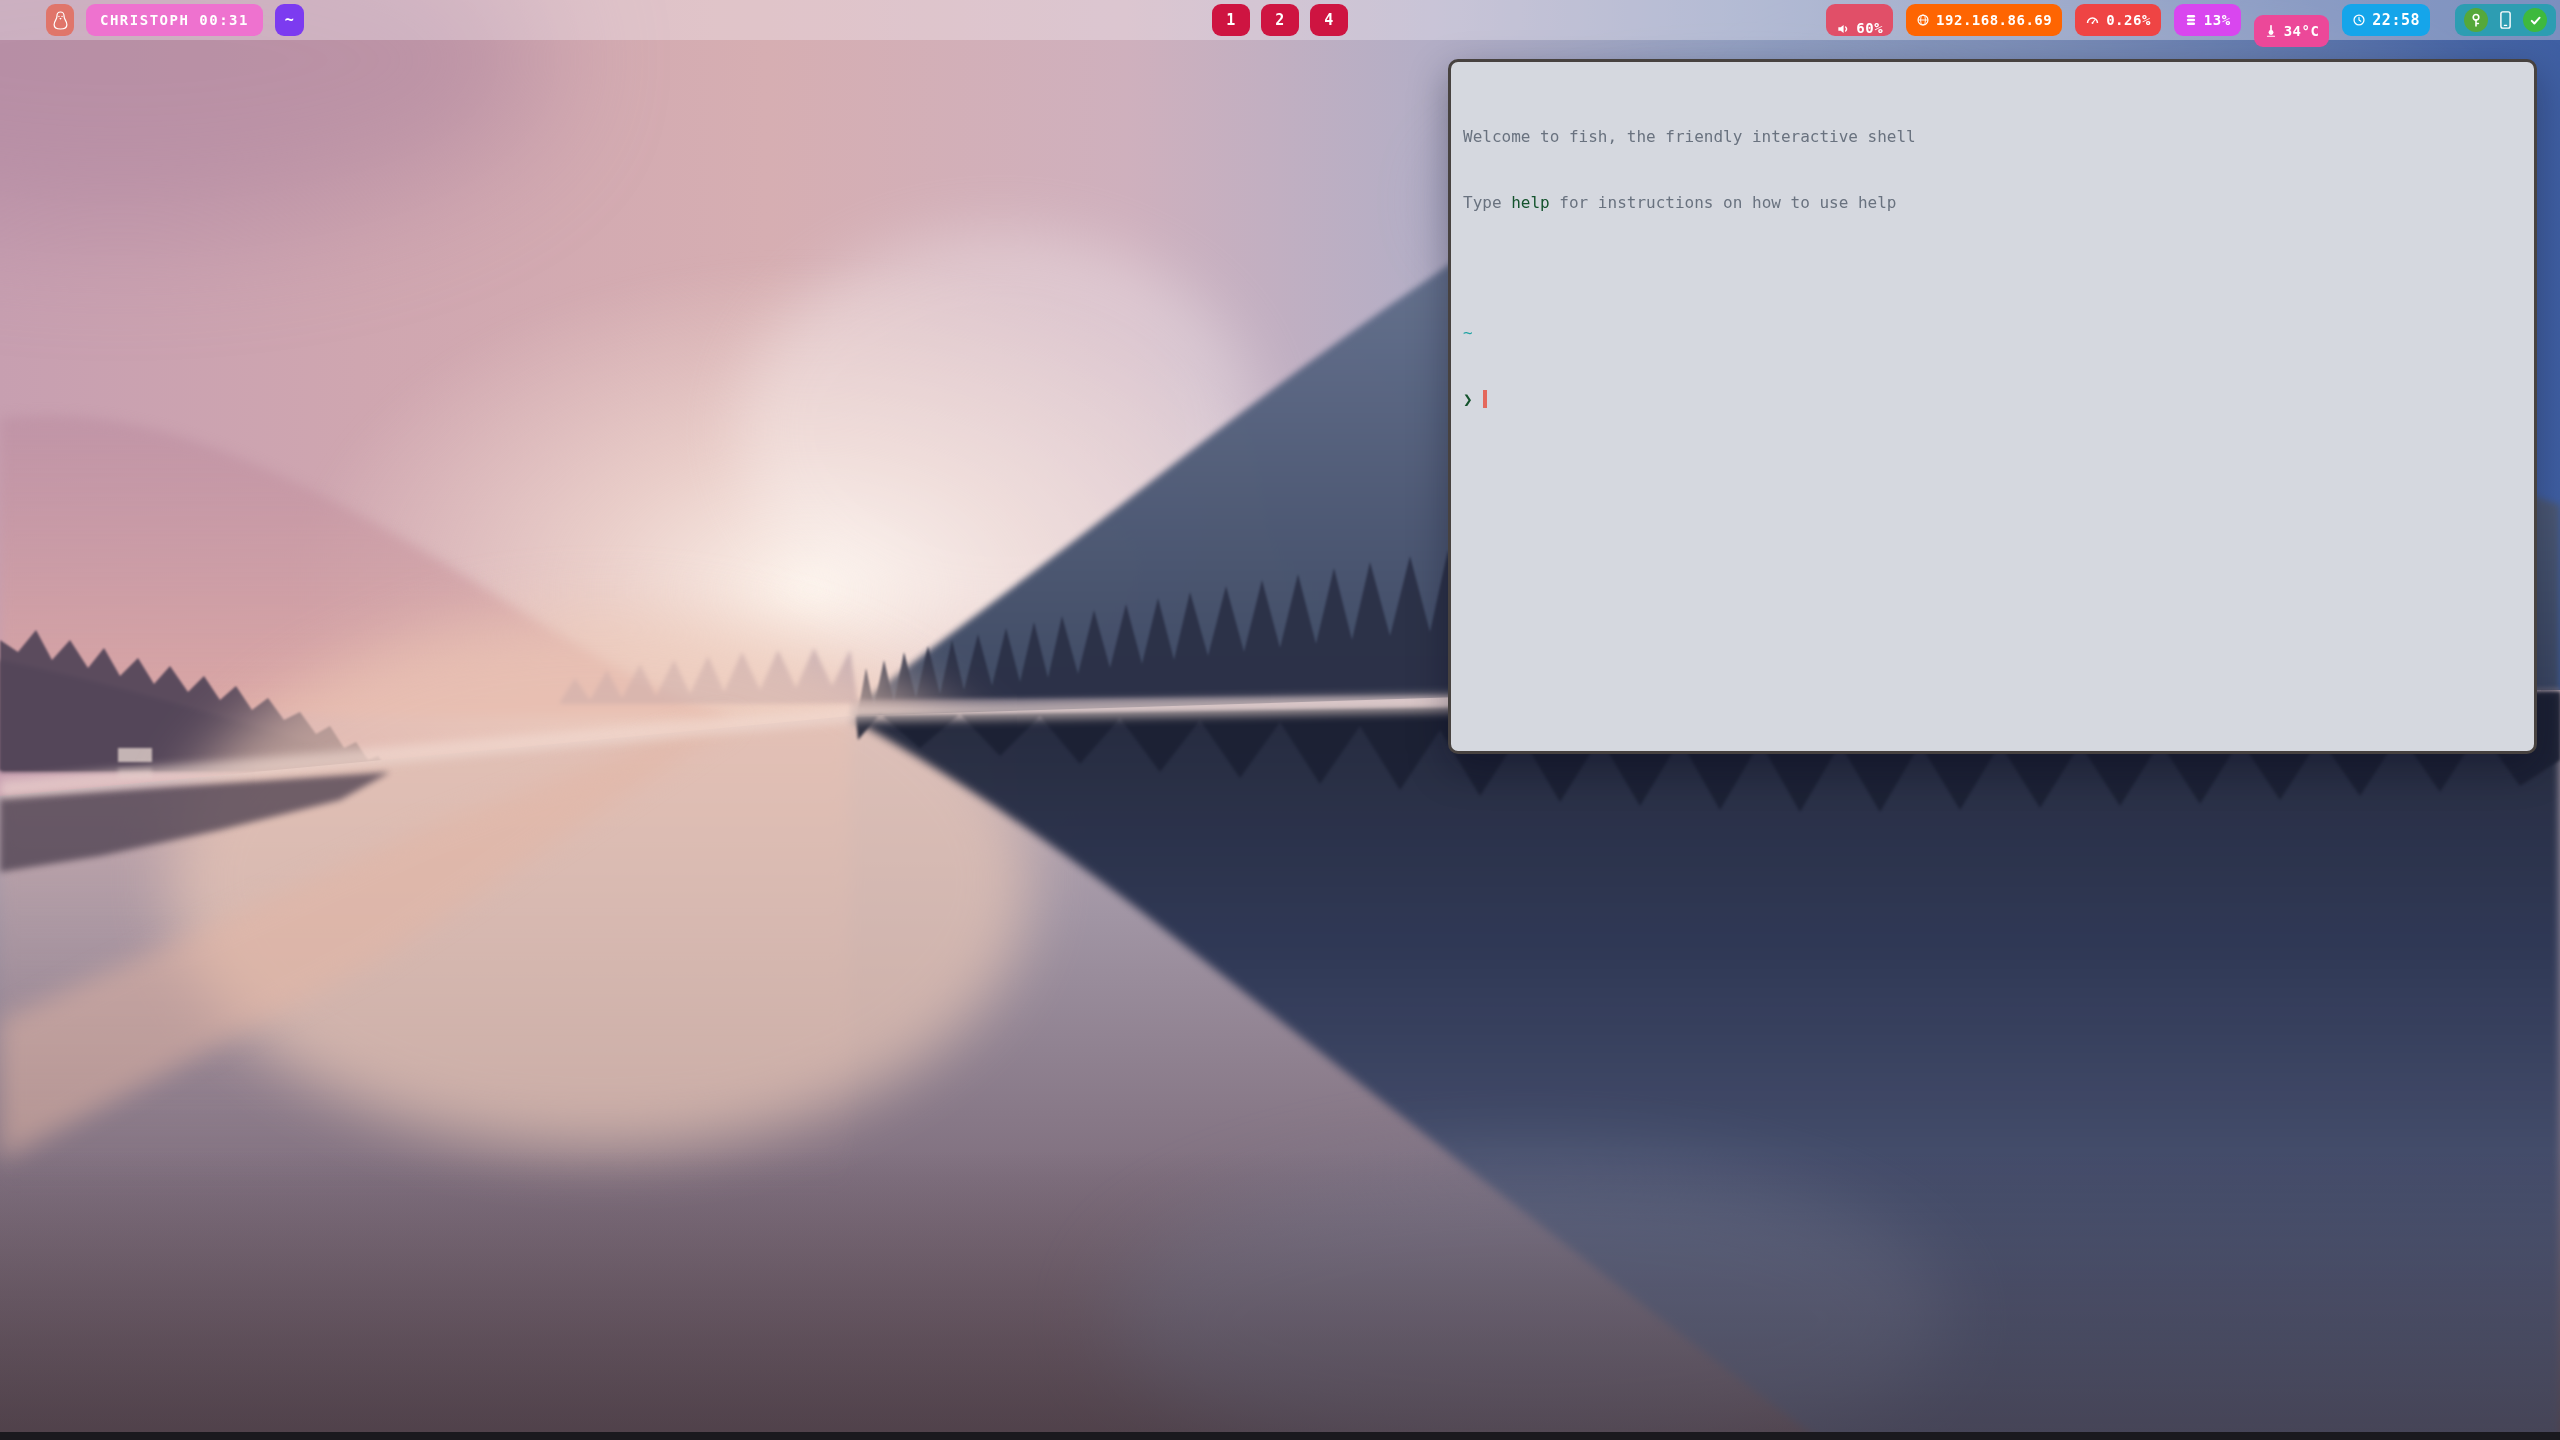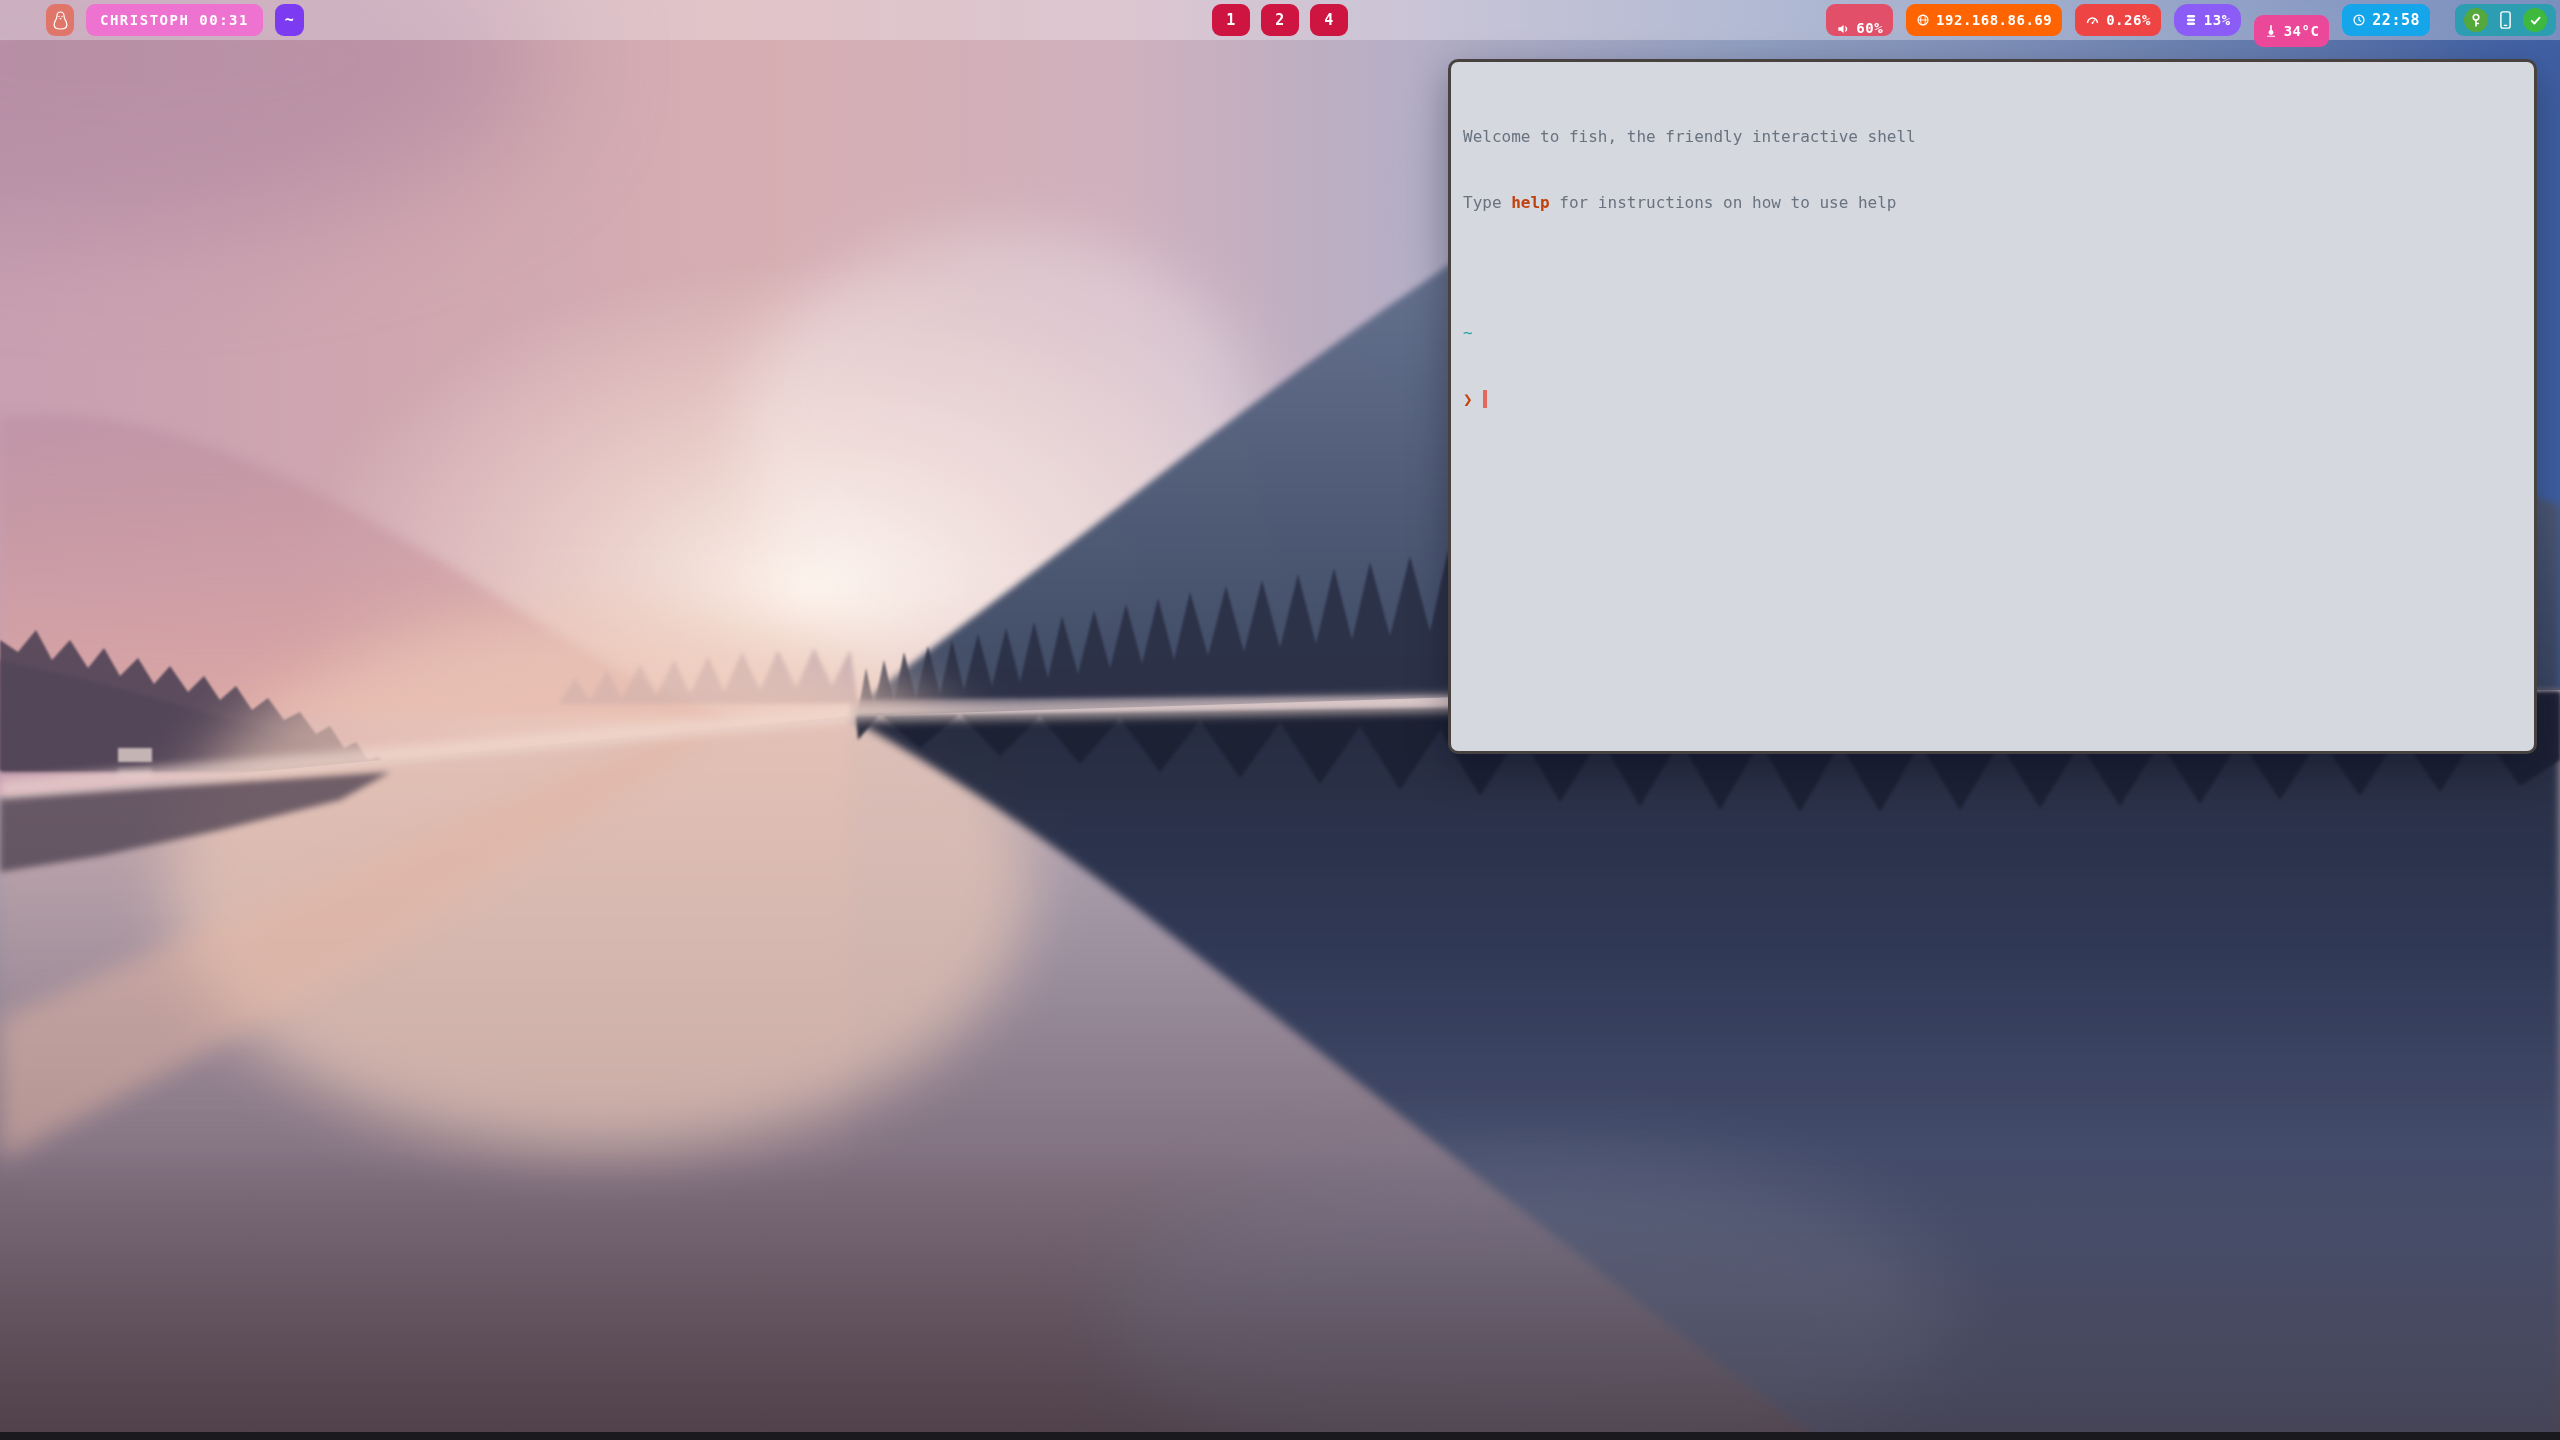--- a/index.html
+++ b/index.html
@@ -16,36 +16,36 @@
          color:#fff;font:700 14px "DejaVu Sans Mono",monospace;letter-spacing:.5px;box-sizing:border-box;}
   .badge svg{flex:none;}
   .b-logo{width:28px;background:#e0756a;}
   .b-user{padding:0 14px;background:#ee72cf;letter-spacing:1.5px;}
   .b-shell{width:29px;background:#7c3bf0;font-size:15px;}
   .b-ws{width:38px;background:#ce1441;font-size:15px;}
   .b-status{padding:0 10px;gap:6px;}
   .b-vol{background:#e14f68;align-items:flex-end;}
   .b-net{background:#fe6502;}
   .b-load{background:#ef4444;}
-  .b-mem{background:#8b5cf6;border-radius:14px;}
+  .b-mem{background:#d946ef;}
   .b-temp{background:#ec4899;margin-top:21px;}
   .b-clock{background:#15a5ea;font-size:15px;text-align:center;}
   .b-tray{padding:0 9px;gap:9px;background:#2d9db2;margin-left:12px;}
   .tray-circle{width:24px;height:24px;border-radius:50%;display:flex;align-items:center;justify-content:center;}
   .tc-key{background:#55a83b;}
   .tc-check{background:#3eb93e;}
 
   
   .terminal{position:absolute;left:1448px;top:59px;width:1089px;height:695px;box-sizing:border-box;
             border:3px solid #474240;border-radius:10px;background:#d5d8df;overflow:hidden;
             display:flex;flex-direction:row;box-shadow:0 14px 38px rgba(8,10,28,.35);z-index:4;}
   .term-output{flex:1;padding:21px 12px;font:16px/21.7px "DejaVu Sans Mono",monospace;
                color:#69727f;white-space:pre;}
   .tline{min-height:21.7px;}
-  .accent-green{color:#c2410c;font-weight:bold;}
+  .accent-green{color:#14532d;}
   .accent-teal{color:#20a3a3;}
   .cursor{display:inline-block;width:4px;height:18px;background:#e4685c;margin-left:10px;
           position:relative;top:3px;}
   .term-statusbar{flex:none;height:24px;background:#a9acb3;position:relative;}
   .term-tab{position:absolute;left:0;top:0;height:24px;width:45px;background:#8839ef;
             clip-path:polygon(0 0,100% 0,calc(100% - 11px) 100%,0 100%);
             color:#f3ebfd;font:700 12px/24px "DejaVu Sans Mono",monospace;padding-left:13px;box-sizing:border-box;}
 
   .bottom-strip{position:absolute;left:0;right:0;bottom:0;height:8px;background:#1a191e;z-index:6;}
 </style>

